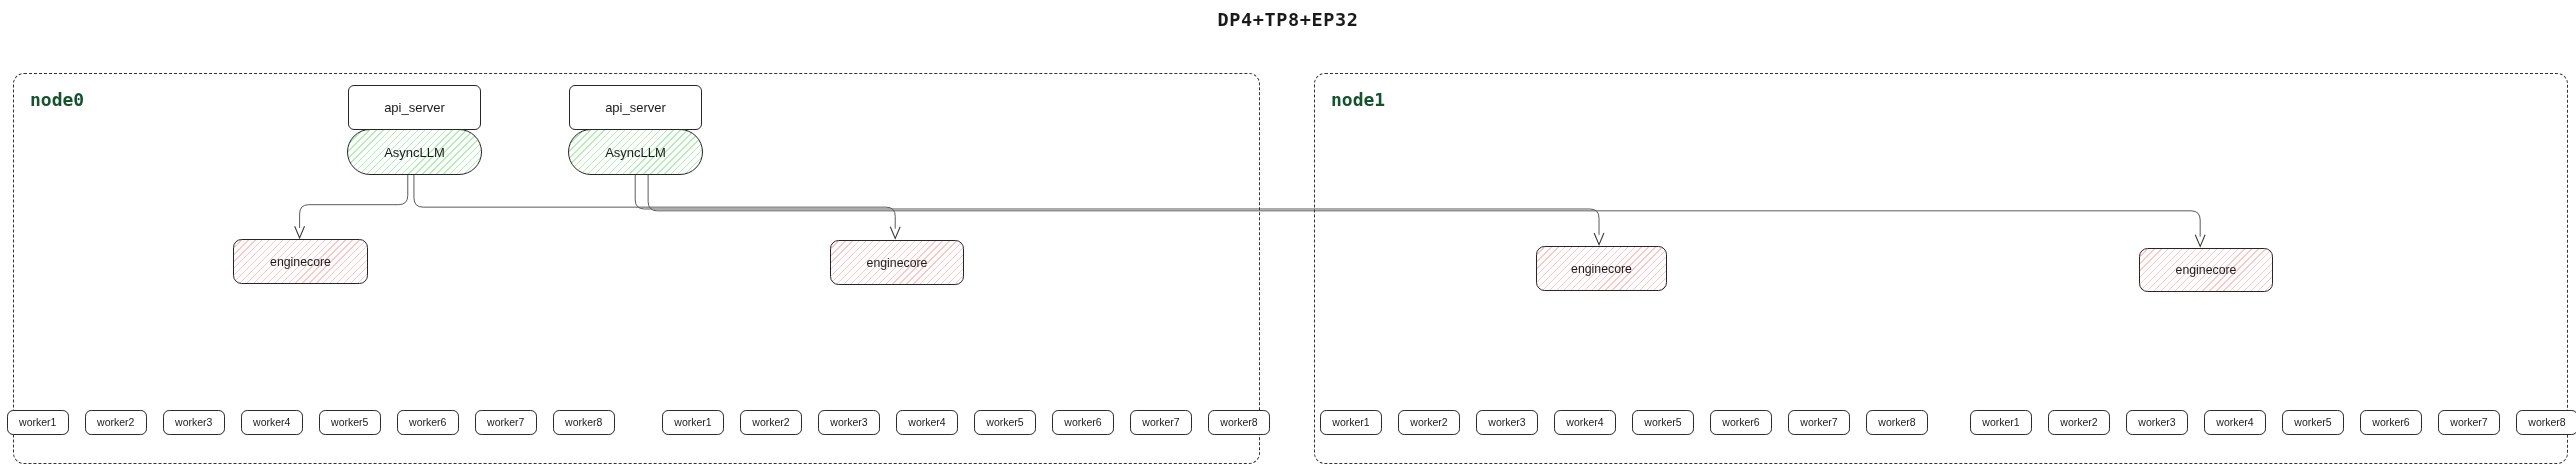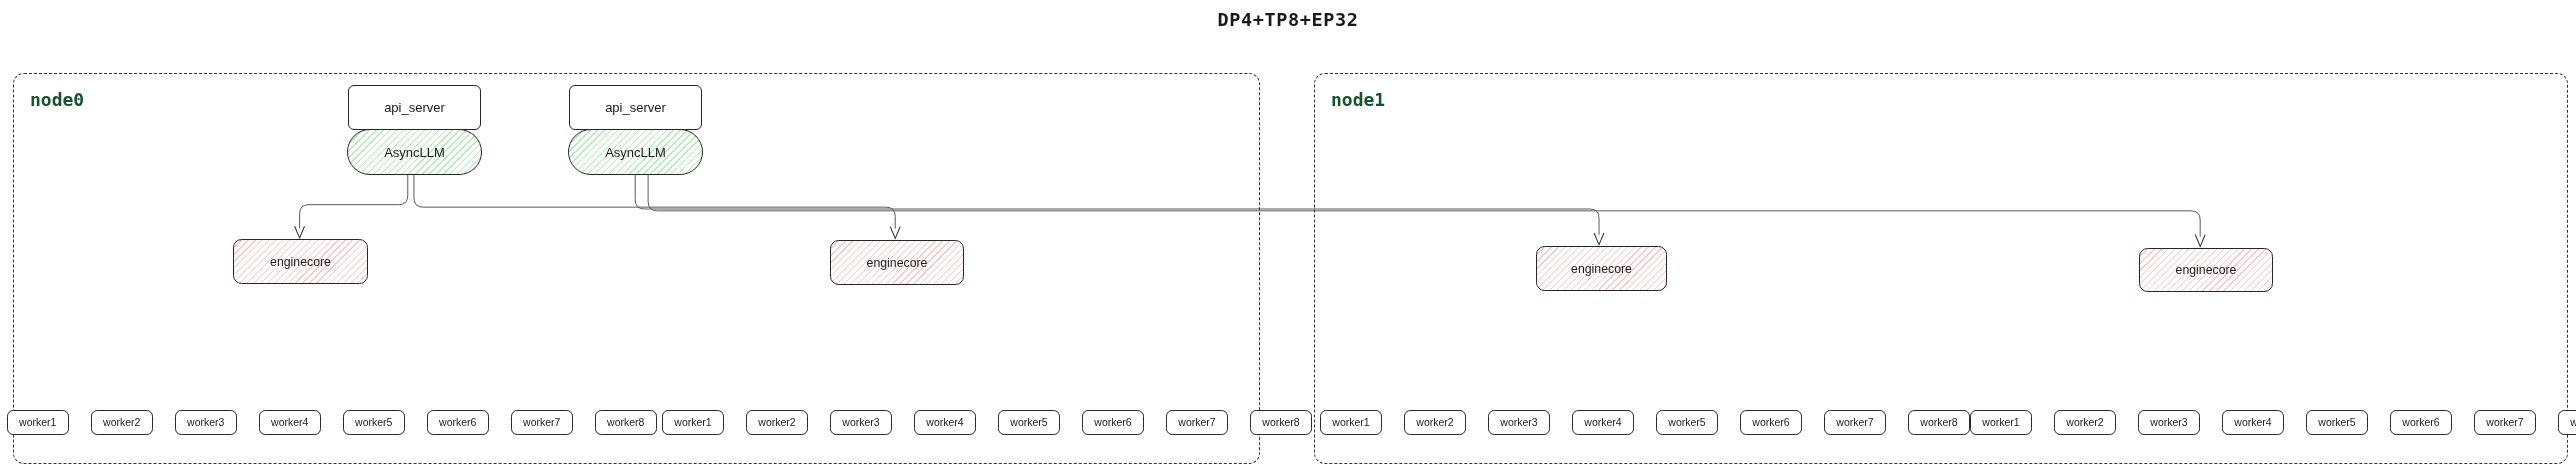--- a/index.html
+++ b/index.html
@@ -18,21 +18,21 @@
     border:1.5px solid #262626;background:#ffffff;color:#1a1a1a;
     font-size:13px;border-radius:8.6px;}
   .api-box{border-radius:6px;}
   .asyncllm-box{background:
       repeating-linear-gradient(135deg, rgba(143,224,150,0.65) 0 1px, transparent 1px 4.9px),
       #fdfffd; border-radius: 23px;}
   .enginecore-box{font-size:12.3px;background:
       repeating-linear-gradient(135deg, rgba(240,160,155,0.55) 0 0.9px, transparent 0.9px 4.9px),
       #fffdfd;}
 
-  .worker-row{position:absolute;display:flex;gap:22px;}
+  .worker-row{position:absolute;display:flex;gap:16px;}
   .worker-box{width:62px;height:24.6px;display:flex;align-items:center;justify-content:center;
     border:1.2px solid #2b2b2b;border-radius:6.2px;background:#ffffff;
     font-size:10.5px;color:#1a1a1a;box-sizing:border-box;white-space:nowrap;}
 
   .edges{position:absolute;left:0;top:0;width:2576px;height:469px;pointer-events:none;}
   .edge{fill:none;stroke:#575757;stroke-width:1.6px;}
   .arrowhead{fill:none;stroke:#333333;stroke-width:1.7px;}
 </style>
 </head>
 <body>

